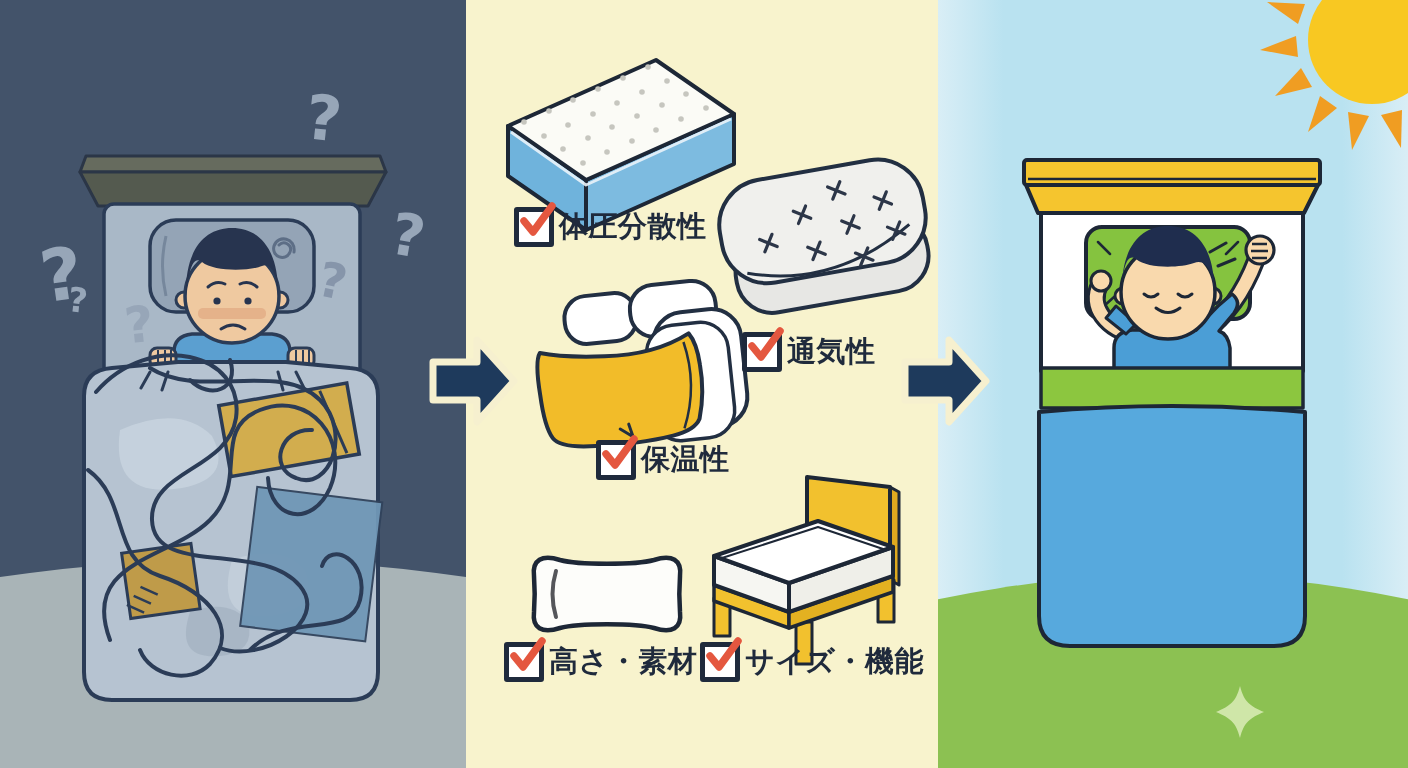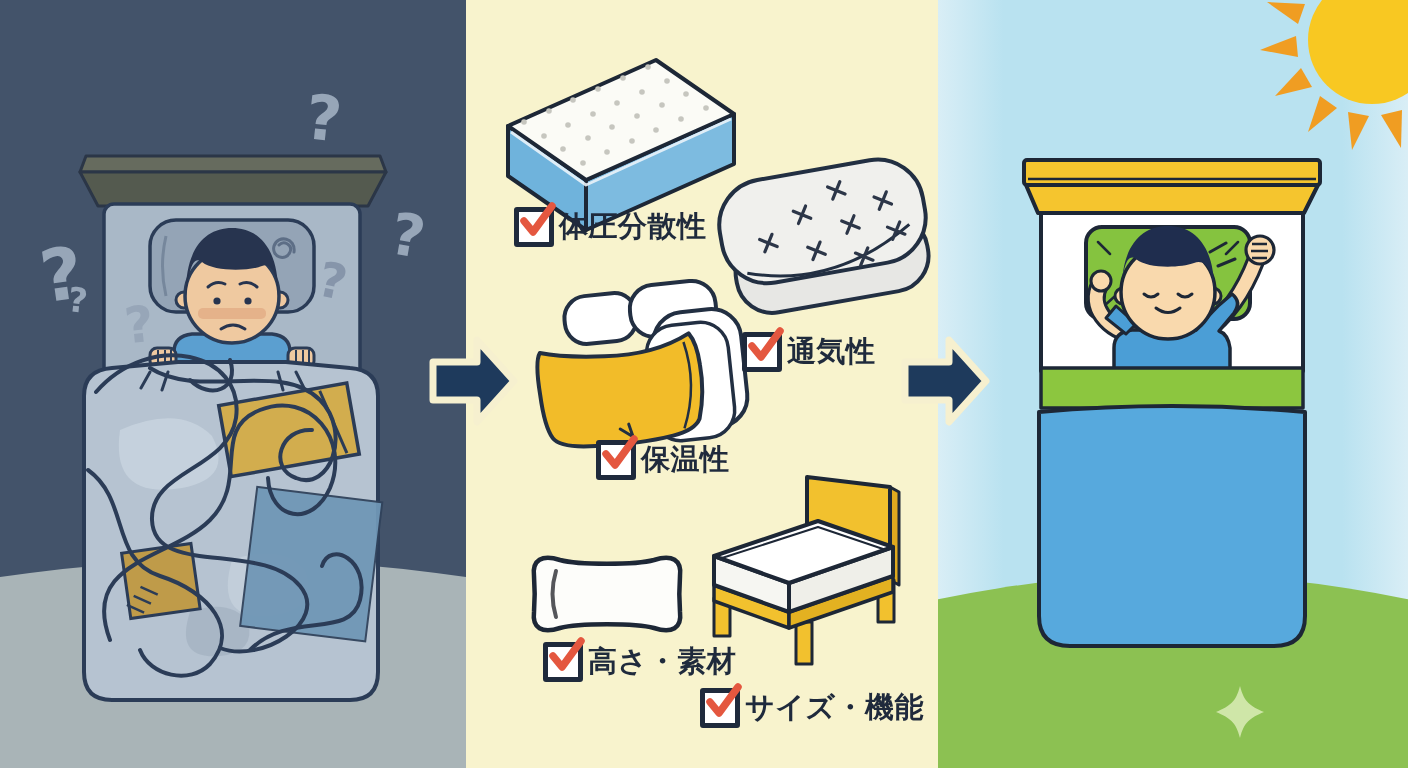--- a/index.html
+++ b/index.html
@@ -213,30 +213,30 @@
 
     <div class="check-row" style="left:82px;top:440px;margin-left:48px;">
       <span class="checkbox">
         <svg width="42" height="40" viewBox="0 0 42 40">
             <path d="M8,22 L17,33 L36,7" fill="none" stroke="#e4573f" stroke-width="7.5" stroke-linecap="round" stroke-linejoin="round"></path>
           </svg>
       </span>
       <span class="check-label">保温性</span>
     </div>
 
-    <div class="check-row" style="left:38px;top:642px;margin-left:39px;">
+    <div class="check-row" style="left:38px;top:642px;">
       <span class="checkbox">
         <svg width="42" height="40" viewBox="0 0 42 40">
             <path d="M8,22 L17,33 L36,7" fill="none" stroke="#e4573f" stroke-width="7.5" stroke-linecap="round" stroke-linejoin="round"></path>
           </svg>
       </span>
       <span class="check-label">高さ・素材</span>
     </div>
 
-    <div class="check-row" style="left:234px;top:642px;margin-top:46px;">
+    <div class="check-row" style="left:234px;top:642px;">
       <span class="checkbox">
         <svg width="42" height="40" viewBox="0 0 42 40">
             <path d="M8,22 L17,33 L36,7" fill="none" stroke="#e4573f" stroke-width="7.5" stroke-linecap="round" stroke-linejoin="round"></path>
           </svg>
       </span>
       <span class="check-label">サイズ・機能</span>
     </div>
   </section>
 
   <section class="panel right">

